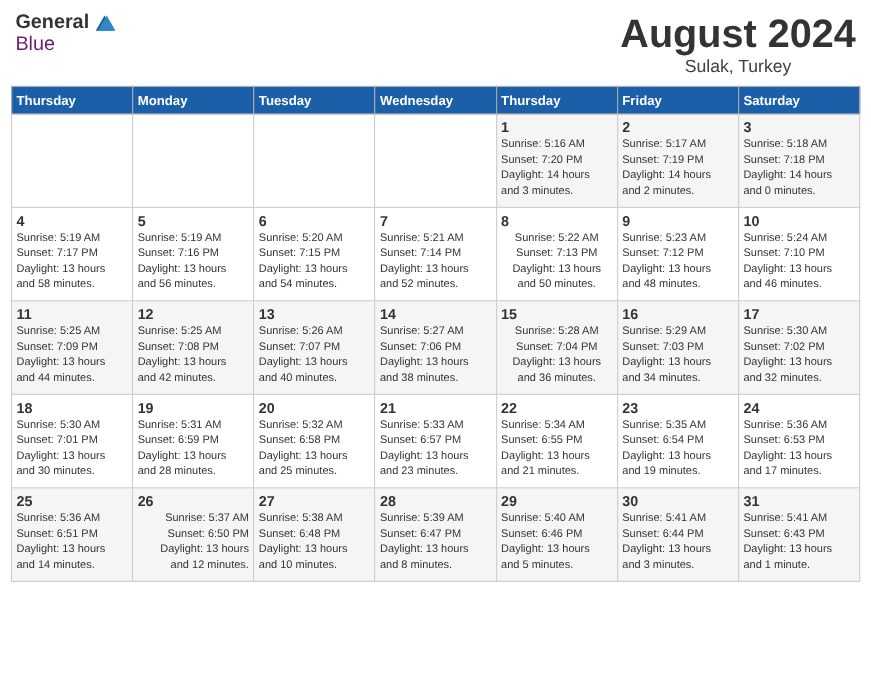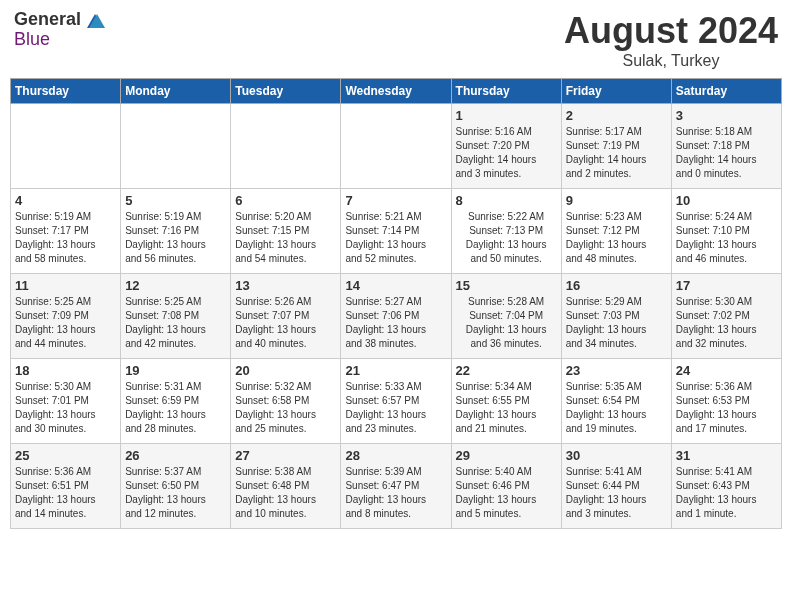--- a/index.html
+++ b/index.html
@@ -298,21 +298,21 @@
       <tr>
         <td>
           <span class="day-num">25</span>
           <div class="day-info" style="white-space: pre-line;">Sunrise: 5:36 AM
 Sunset: 6:51 PM
 Daylight: 13 hours
 and 14 minutes.</div>
         </td>
         <td>
           <span class="day-num">26</span>
-          <div class="day-info" style="white-space: pre-line;">Sunrise: 5:37 AM
+          <div class="day-info" style="white-space: pre-line; text-align: right;">Sunrise: 5:37 AM
 Sunset: 6:50 PM
 Daylight: 13 hours
 and 12 minutes.</div>
         </td>
         <td>
           <span class="day-num">27</span>
           <div class="day-info" style="white-space: pre-line;">Sunrise: 5:38 AM
 Sunset: 6:48 PM
 Daylight: 13 hours
 and 10 minutes.</div>

